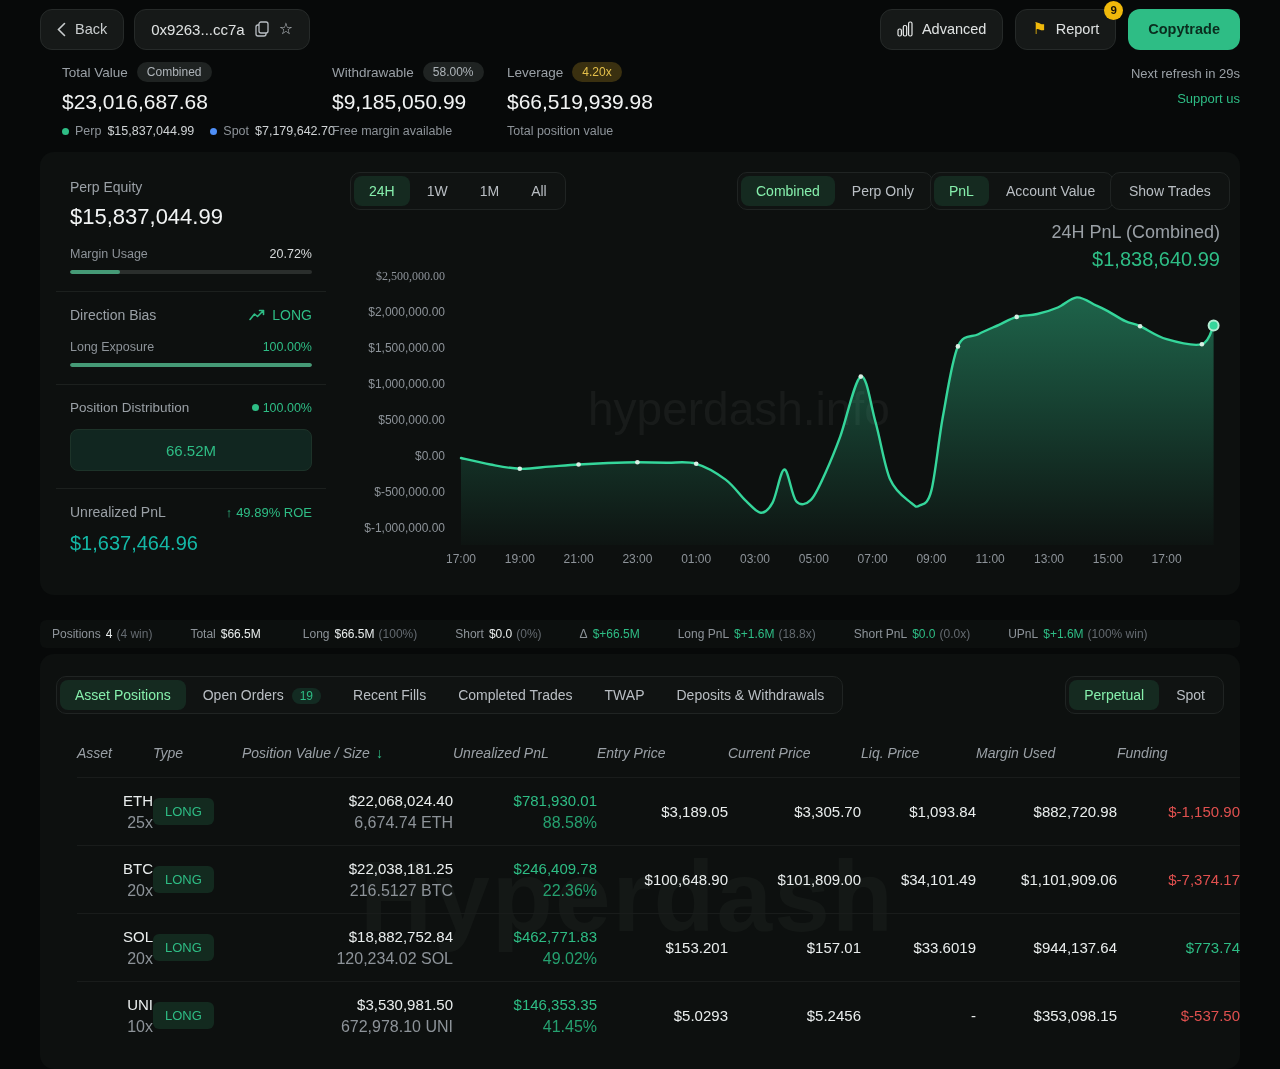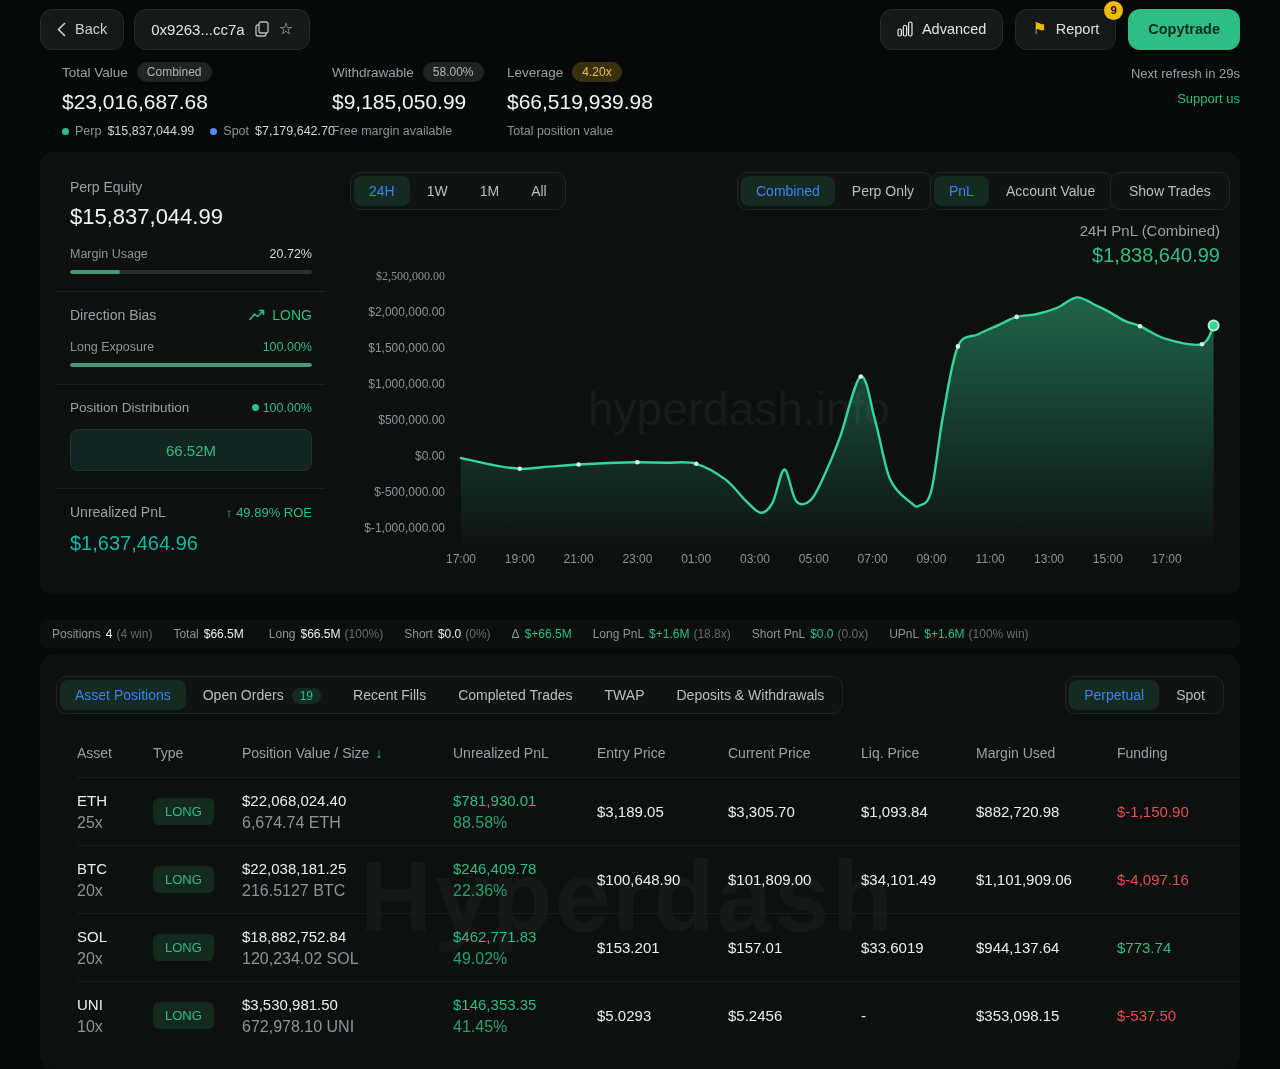--- a/index.html
+++ b/index.html
@@ -64,58 +64,58 @@
   .bias-val { display:flex; align-items:center; gap:7px; font-size:14px; color:#2ebd85; font-weight:500; }
   .dist-box { margin-top:14px; height:42px; border-radius:8px; background:#112620; border:1px solid #1d3329;
               display:flex; align-items:center; justify-content:center; font-size:15px; color:#2ebd85; }
   .roe { display:flex; align-items:center; gap:4px; font-size:13px; color:#2ebd85; }
   .upnl-value { margin-top:12px; font-size:20px; font-weight:500; color:#14b8a6; }
 
   
   .tabset { position:absolute; display:flex; gap:2px; background:#101312; border:1px solid #202423;
             border-radius:10px; padding:3px; }
   .tab { padding:7px 15px; font-size:14px; color:#b9bec3; border-radius:8px; white-space:nowrap; }
-  .tab.active { background:#152a20; color:#3b82f6; }
+  .tab.active { background:#152a20; color:#86efac; }
   .range-tabs { left:310px; top:20px; }
   .source-tabs { left:697px; top:20px; }
   .metric-tabs { left:890px; top:20px; }
   .show-trades { left:1070px; top:20px; }
 
   .pnl-readout { position:absolute; right:20px; top:70px; text-align:right; }
-  .pnl-readout .lbl { font-size:15px; color:#9aa0a6; }
+  .pnl-readout .lbl { font-size:18px; color:#9aa0a6; }
   .pnl-readout .val { margin-top:5px; font-size:20px; font-weight:500; color:#2ebd85; }
 
   #pnl-svg { position:absolute; left:413px; top:113px; width:775px; height:280px; overflow:visible; }
   .ylab { position:absolute; left:310px; width:95px; text-align:right; font-size:12px; color:#8d9399; }
   .xlab { position:absolute; top:400px; width:44px; text-align:center; font-size:12px; color:#8d9399; }
   .chart-watermark { position:absolute; left:548px; top:230px; font-size:46px; font-weight:500;
                      color:rgba(230,240,236,0.05); pointer-events:none; }
 
   
   .summary-strip { position:absolute; top:620px; left:40px; width:1200px; height:28px; background:#0c0f0e;
-                   border-radius:6px; display:flex; align-items:center; gap:21px; padding:0 12px; font-size:12px; }
+                   border-radius:6px; display:flex; align-items:center; gap:38px; padding:0 12px; font-size:12px; }
   .sum-item { display:flex; align-items:center; white-space:nowrap; }
   .sum-label { color:#8d9399; }
   .sum-val { margin-left:5px; font-weight:500; }
   .sum-extra { margin-left:4px; color:#646a70; }
   .w { color:#e9eded; } .g { color:#2ebd85; }
 
   
   #positions-panel { top:654px; height:415px; overflow:hidden; }
   .pos-tabs { left:16px; top:22px; }
   .market-tabs { right:16px; top:22px; }
   .count-badge { margin-left:8px; background:rgba(46,189,133,0.14); color:#2ebd85; border-radius:999px;
                  padding:1px 8px; font-size:12px; }
   .table-watermark { position:absolute; left:320px; top:185px; font-size:100px; font-weight:600;
                      color:rgba(235,245,240,0.035); letter-spacing:2px; pointer-events:none; }
   .postable { position:absolute; left:37px; right:0; top:91px; }
   .tgrid { display:grid; grid-template-columns:76px 89px 211px 144px 131px 133px 115px 141px 1fr; }
-  .thead { padding-bottom:16px; font-size:14px; color:#9aa0a6; }
+  .thead { padding-bottom:16px; font-size:14px; color:#9aa0a6;font-style:italic; }
   .sort-icon { color:#2ebd85; margin-left:6px; }
-  .trow { height:68px; border-top:1px solid #191c1b; align-items:center; }
+  .trow { height:68px; border-top:1px solid #191c1b; align-items:center;text-align:right; }
   .cell { display:flex; flex-direction:column; justify-content:center; }
   .cmain { font-size:15px; color:#e9eded; }
   .csub { margin-top:5px; font-size:16px; color:#8d9399; }
   .cmain.g { color:#2ebd85; } .csub.gdim { color:#25a06f; }
   .side-pill { align-self:flex-start; background:#132a1f; color:#2ebd85; border-radius:6px;
                padding:6px 12px; font-size:13px; }
   .neg { color:#e0504f; } .pos { color:#2ebd85; }
 </style>
 </head>
 <body>
@@ -440,21 +440,21 @@
       <div class="cell">
           <div class="cmain" data-interactable="false">$101,809.00</div>
         </div>
       <div class="cell">
           <div class="cmain" data-interactable="false">$34,101.49</div>
         </div>
       <div class="cell">
           <div class="cmain" data-interactable="false">$1,101,909.06</div>
         </div>
       <div class="cell">
-          <div class="cmain neg" data-interactable="false">$-4,097.16</div>
+          <div class="cmain neg" data-interactable="false">$-7,374.17</div>
         </div>
     </div>
 
     <div class="tgrid trow" data-interactable="true">
       <div class="cell">
           <div class="cmain" data-interactable="false">SOL</div>
           <div class="csub" data-interactable="false">20x</div>
         </div>
       <div class="cell">
           <span class="side-pill" data-interactable="false">LONG</span>

